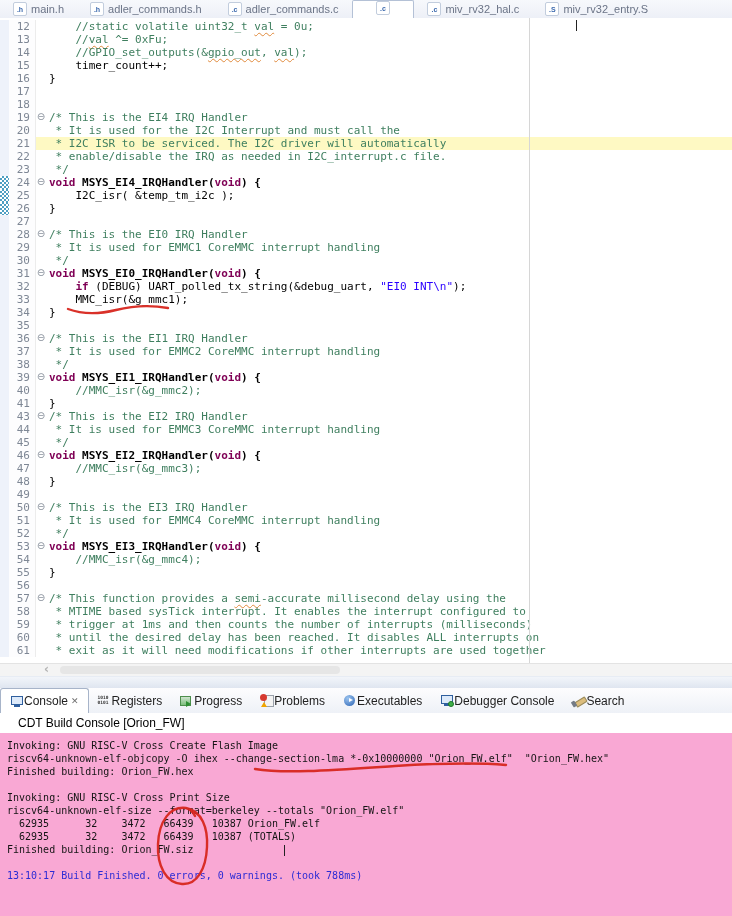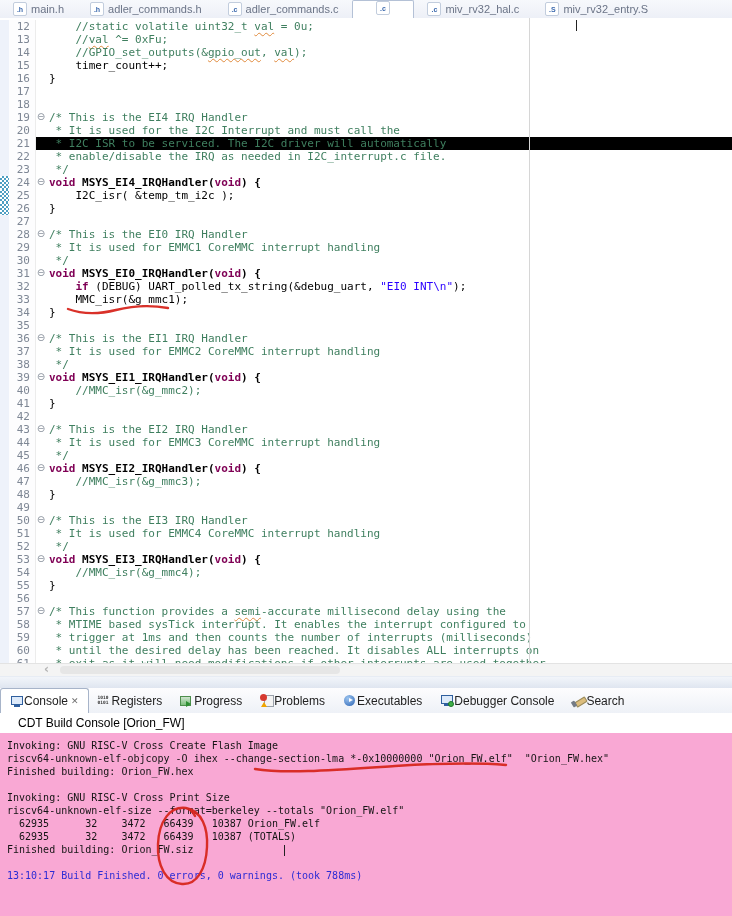--- a/index.html
+++ b/index.html
@@ -22,21 +22,21 @@
   
   #editor{position:absolute;left:0;top:18px;width:732px;height:658px;background:#fff;}
   #rows{position:absolute;left:0;top:0;width:732px;height:645px;overflow:hidden;padding-top:2px;box-sizing:border-box;}
   .row{display:flex;height:13px;line-height:13px;font:11px "DejaVu Sans Mono",monospace;}
   .ann{width:9px;flex:none;background:#eef2fa;}
   .ann.range{background:repeating-conic-gradient(#4d9ec2 0% 25%,#ffffff 0% 50%);background-size:4px 4px;}
   .ln{width:26px;flex:none;text-align:right;padding-right:5px;color:#7e8795;box-sizing:border-box;background:#fdfdfe;}
   .fold{width:11px;flex:none;text-align:center;color:#8b939e;font-size:10px;
         font-family:"DejaVu Sans",sans-serif;border-left:1px solid #ececec;box-sizing:border-box;}
   .code{flex:1;white-space:pre;padding-left:3px;color:#000;}
-  .row.hl .fold,.row.hl .code{background:#000000;}
+  .row.hl .fold,.row.hl .code{background:#fef9c3;}
   .code .c{color:#3f7f5f;}
   .code .k{color:#7f0055;font-weight:bold;}
   .code .b{color:#000;font-weight:bold;text-align:center;}
   .code .s{color:#2a00ff;}
   .code .p{color:#000;}
   .code .csp{color:#3f7f5f;text-decoration:underline wavy #e08a3c 1px;text-underline-offset:2px;}
   #print-margin{position:absolute;left:529px;top:0;width:1px;height:645px;background:#d6d6d6;}
   #hscroll{position:absolute;left:0;top:645px;width:732px;height:13px;background:#f4f4f4;
            border-top:1px solid #e3e3e3;}
   #hscroll .arrow{position:absolute;left:44px;top:-1px;color:#b3b3b3;font:bold 12px/13px "DejaVu Sans",sans-serif;}
@@ -303,26 +303,20 @@
           <span class="code"><span class="c">    //MMC_isr(&amp;g_mmc2);</span></span>
         </div>
         <div class="row">
           <span class="ann"></span>
           <span class="ln">41</span>
           <span class="fold"></span>
           <span class="code"><span class="p">}</span></span>
         </div>
         <div class="row">
           <span class="ann"></span>
-          <span class="ln">42</span>
-          <span class="fold"></span>
-          <span class="code"></span>
-        </div>
-        <div class="row">
-          <span class="ann"></span>
           <span class="ln">43</span>
           <span class="fold">⊖</span>
           <span class="code"><span class="c">/* This is the EI2 IRQ Handler</span></span>
         </div>
         <div class="row">
           <span class="ann"></span>
           <span class="ln">44</span>
           <span class="fold"></span>
           <span class="code"><span class="c"> * It is used for EMMC3 CoreMMC interrupt handling</span></span>
         </div>

